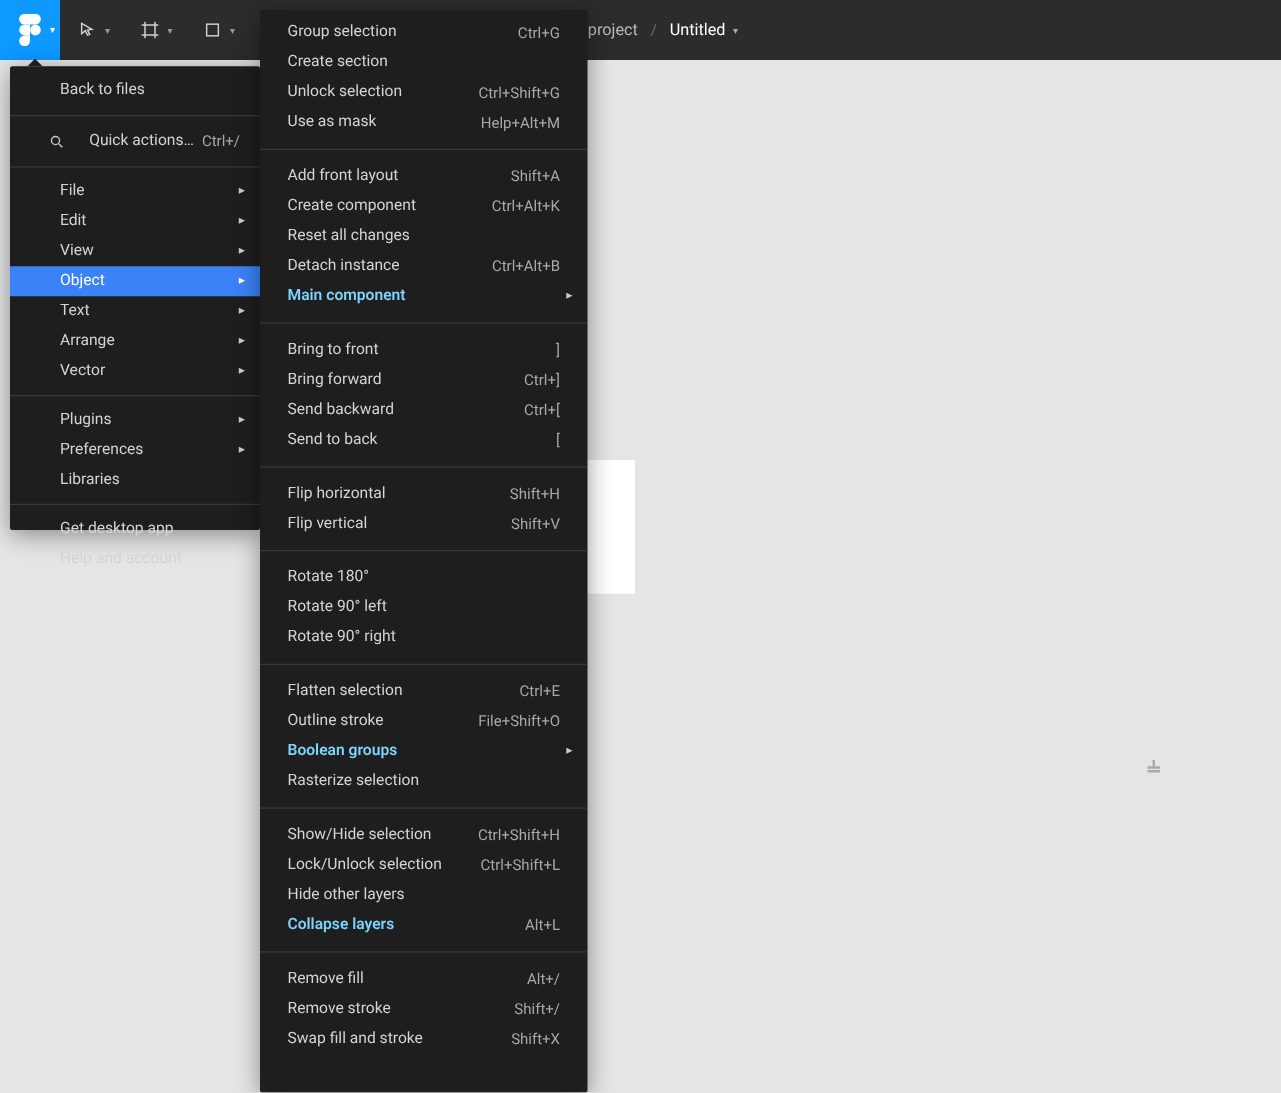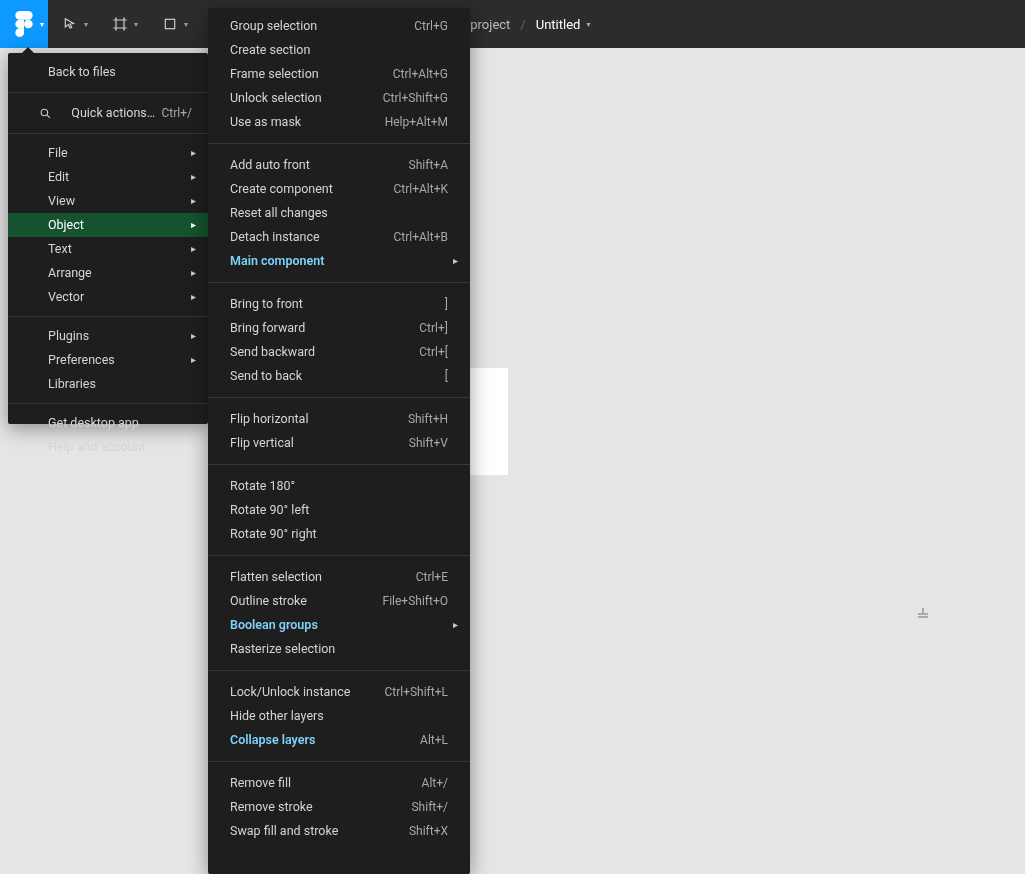--- a/index.html
+++ b/index.html
@@ -56,21 +56,21 @@
   .m-item {
     display:flex; align-items:center; justify-content: space-between;
     padding: 0 16px; height: 24px; line-height:24px;
     color: #d4d4d4; white-space: nowrap; cursor: default;
     position: relative;
   }
   .m-item.tall { height: 26px; }
   .m-item .lbl { flex: 0 0 auto; }
   .m-item .short { color: #a8a8a8; font-size: 12px; text-align: right; }
   .m-item .arrow { font-size: 10px; color: #ccc; position:absolute; right: 12px; }
-  .m-item.highlight { background: #14532d; color: #fff; }
+  .m-item.highlight { background: #3b82f6; color: #fff; }
   .m-item.highlight .short, .m-item.highlight .arrow { color: #fff; }
   .m-item.bold .lbl { font-weight: 600; color: #7dd3fc; }
   .m-sep { height: 1px; background: #383838; margin: 7px 0; }
   .m-item .icn { width:14px; display:inline-flex; margin-right: 12px; color:#bbb; }
   .m-item.withicn { padding-left: 31px; }
   .m-item.withicn .lbl { margin-left: 0; }
   .m-item.noicn { padding-left: 40px; }
   .menu2 .m-item { height: 24px; padding-left: 22px; padding-right: 22px; }
   .menu2 .m-sep { margin: 9px 0; }
 
@@ -205,34 +205,30 @@
 <div class="menu menu2">
   <div class="m-item">
       <span class="lbl">Group selection</span>
       <span class="short">Ctrl+G</span>
     </div>
   <div class="m-item">
       <span class="lbl">Create section</span>
       <span class="short"></span>
     </div>
   <div class="m-item">
-      <span class="lbl">Frame selection</span>
-      <span class="short">Ctrl+Alt+G</span>
-    </div>
-  <div class="m-item">
       <span class="lbl">Unlock selection</span>
       <span class="short">Ctrl+Shift+G</span>
     </div>
   <div class="m-item">
       <span class="lbl">Use as mask</span>
       <span class="short">Help+Alt+M</span>
     </div>
   <div class="m-sep"></div>
   <div class="m-item">
-      <span class="lbl">Add auto front</span>
+      <span class="lbl">Add front layout</span>
       <span class="short">Shift+A</span>
     </div>
   <div class="m-item">
       <span class="lbl">Create component</span>
       <span class="short">Ctrl+Alt+K</span>
     </div>
   <div class="m-item">
       <span class="lbl">Reset all changes</span>
       <span class="short"></span>
     </div>
@@ -295,21 +291,25 @@
   <div class="m-item bold">
       <span class="lbl">Boolean groups</span>
       <span class="arrow">▸</span>
     </div>
   <div class="m-item">
       <span class="lbl">Rasterize selection</span>
       <span class="short"></span>
     </div>
   <div class="m-sep"></div>
   <div class="m-item">
-      <span class="lbl">Lock/Unlock instance</span>
+      <span class="lbl">Show/Hide selection</span>
+      <span class="short">Ctrl+Shift+H</span>
+    </div>
+  <div class="m-item">
+      <span class="lbl">Lock/Unlock selection</span>
       <span class="short">Ctrl+Shift+L</span>
     </div>
   <div class="m-item">
       <span class="lbl">Hide other layers</span>
       <span class="short"></span>
     </div>
   <div class="m-item bold">
       <span class="lbl">Collapse layers</span>
       <span class="short">Alt+L</span>
     </div>

